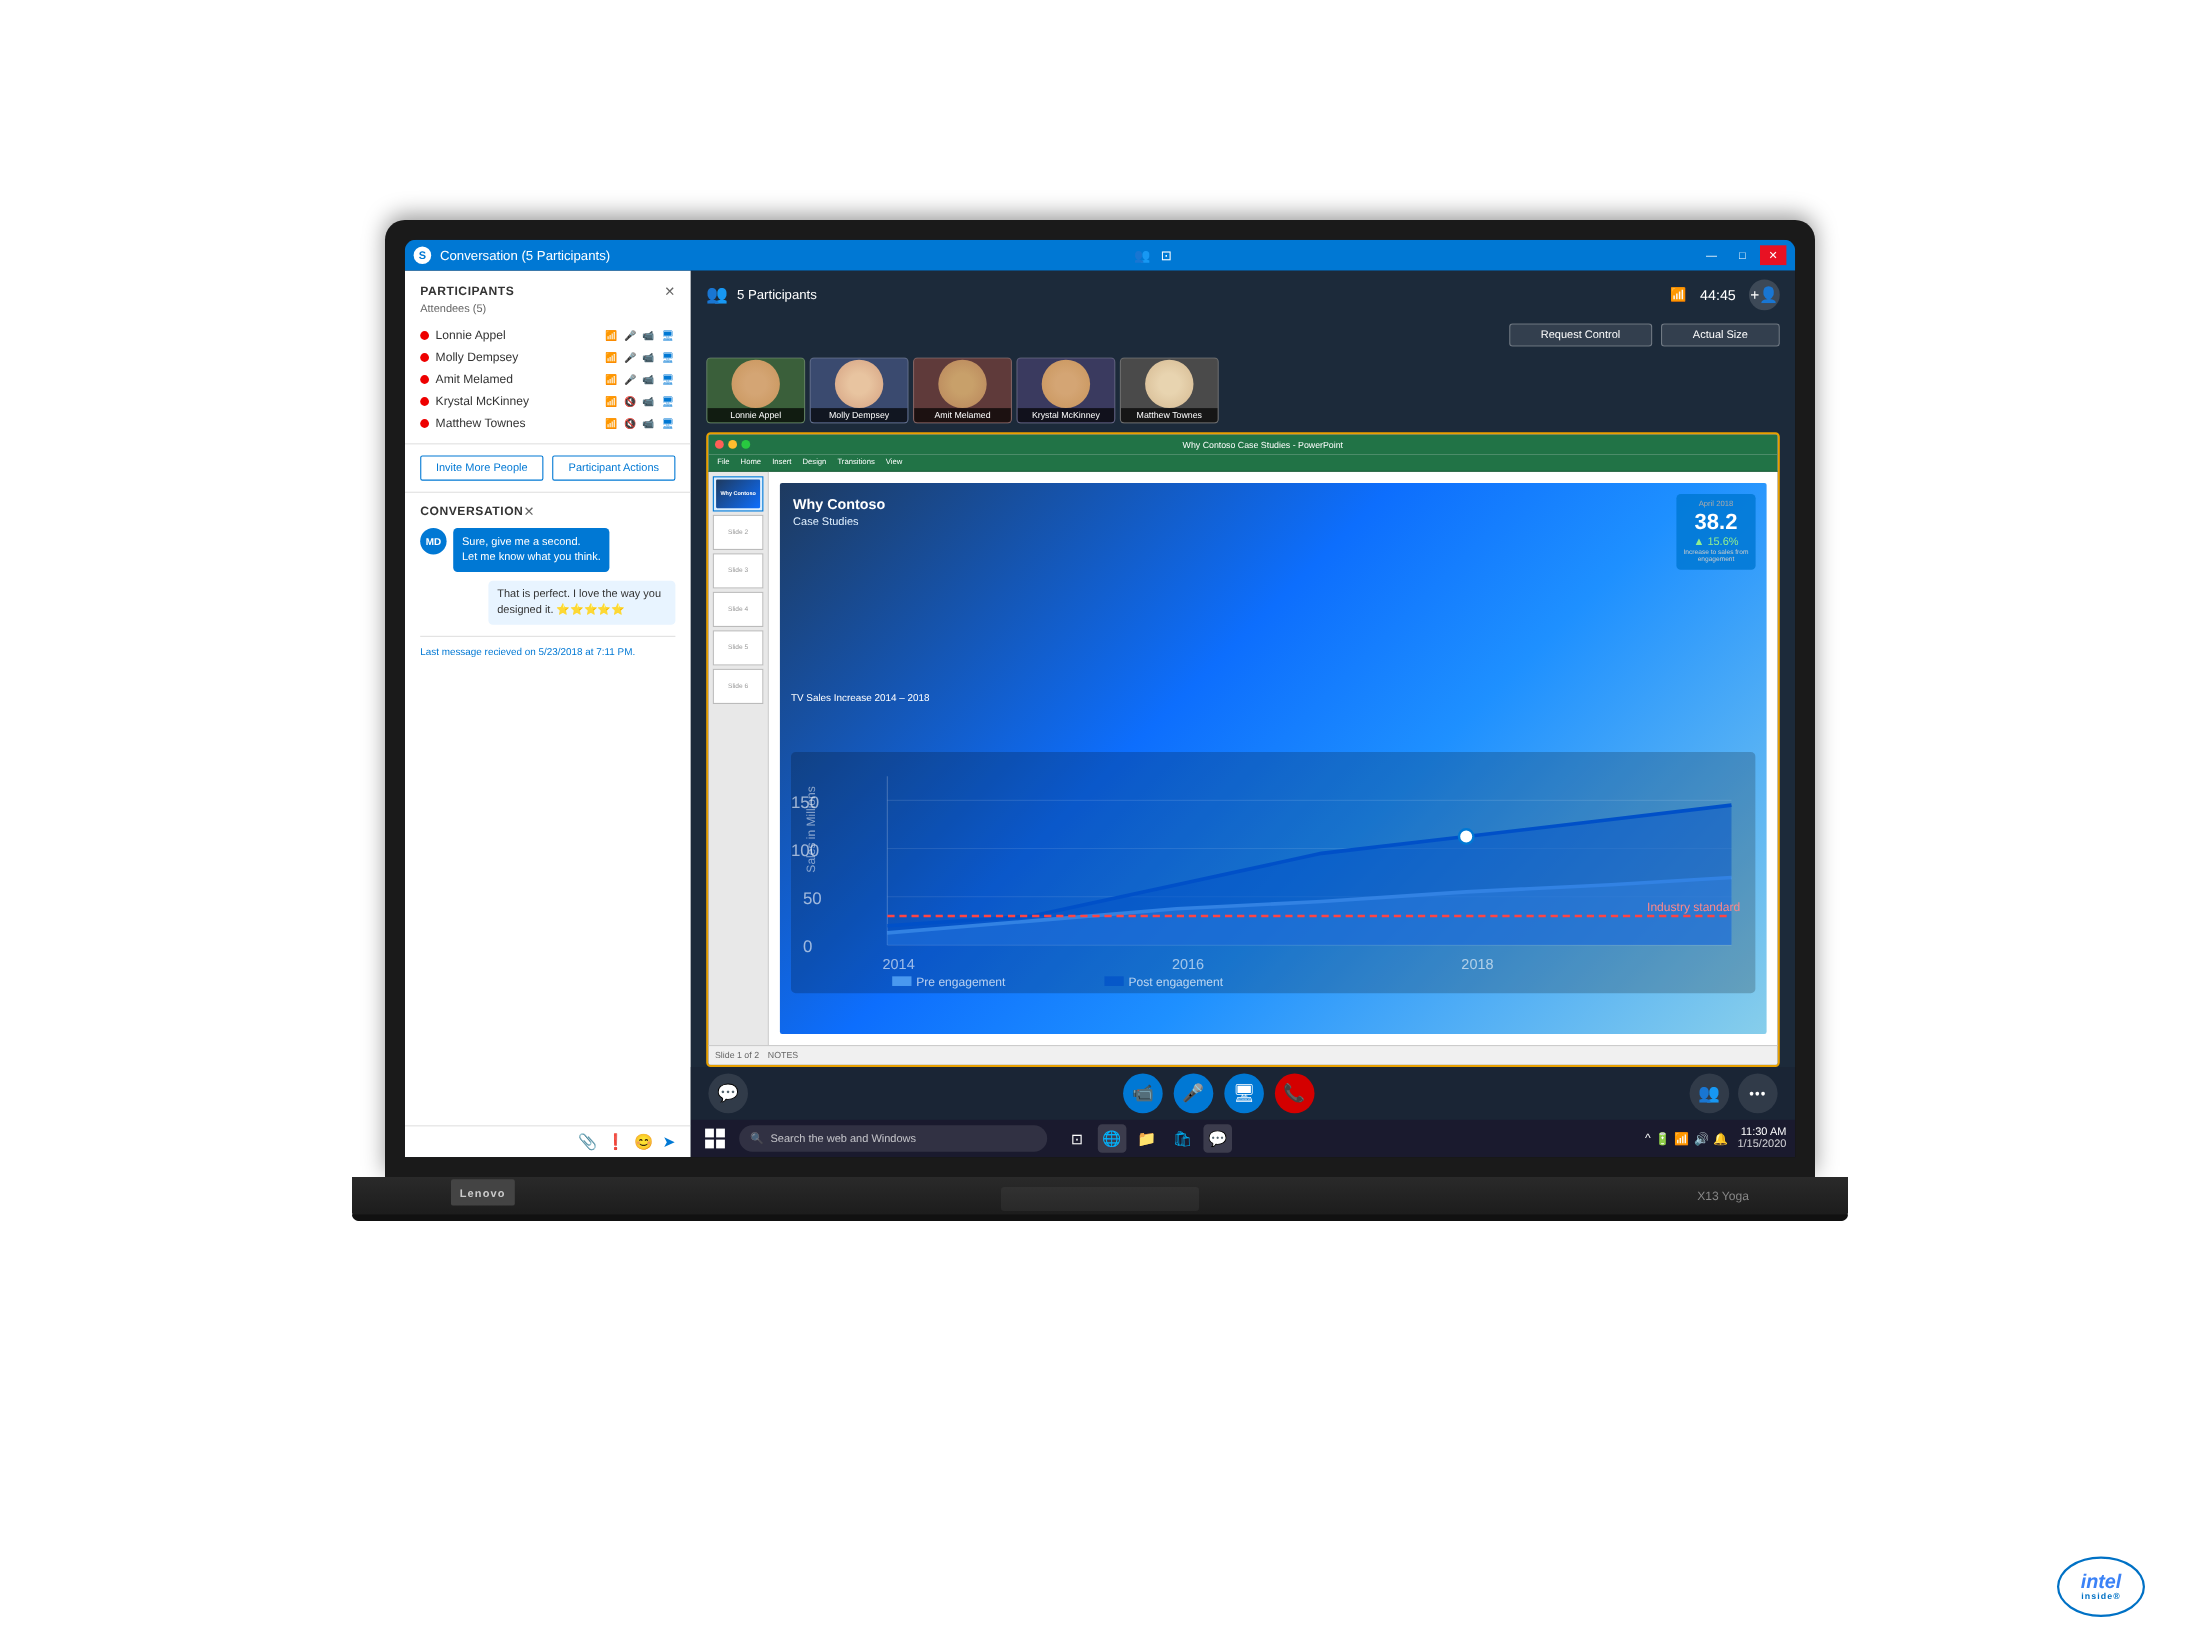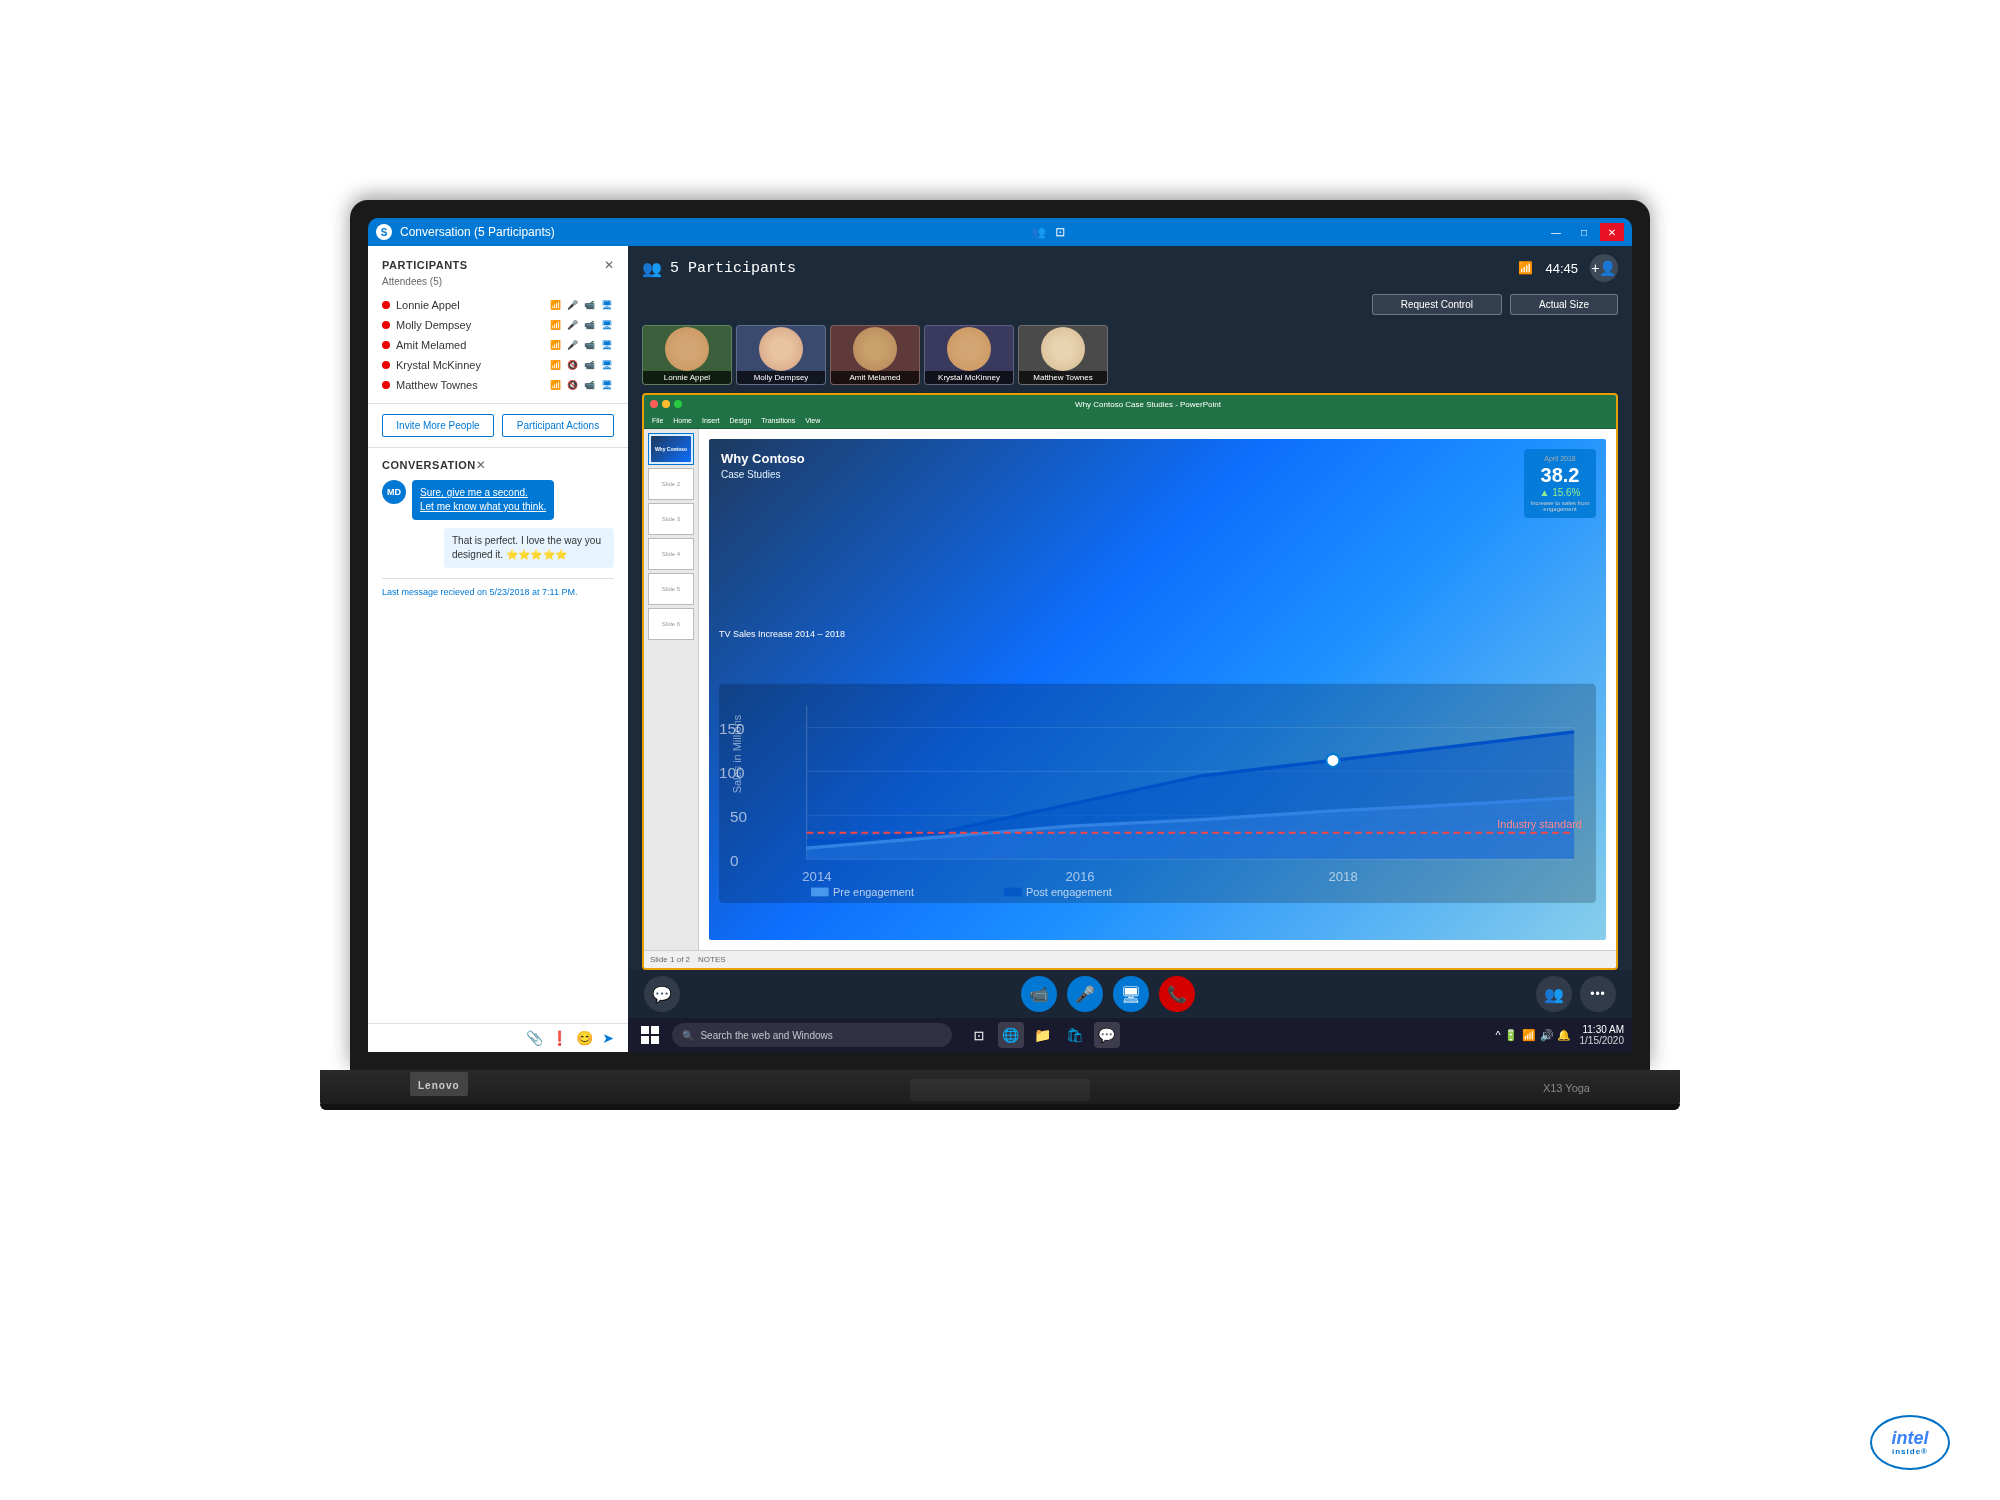--- a/index.html
+++ b/index.html
@@ -295,21 +295,20 @@
     }
 
     .chat-bubble {
       background: #0078d4;
       color: white;
       padding: 6px 8px;
       border-radius: 4px;
       font-size: 10px;
       line-height: 1.4;
       max-width: 160px;
-      text-decoration: underline;
     }
 
     .chat-bubble-own {
       background: #e8f4ff;
       color: #333;
       padding: 6px 8px;
       border-radius: 4px;
       font-size: 10px;
       line-height: 1.4;
       max-width: 170px;
@@ -366,23 +365,22 @@
       gap: 8px;
     }
 
     .participants-icon {
       color: #7ec8e3;
       font-size: 16px;
     }
 
     .participants-count {
       color: white;
-      font-size: 15px;
+      font-size: 12px;
       font-weight: 500;
-      font-family: Liberation Mono, monospace;
     }
 
     .participants-right {
       display: flex;
       align-items: center;
       gap: 12px;
     }
 
     .signal-icon {
       color: white;

